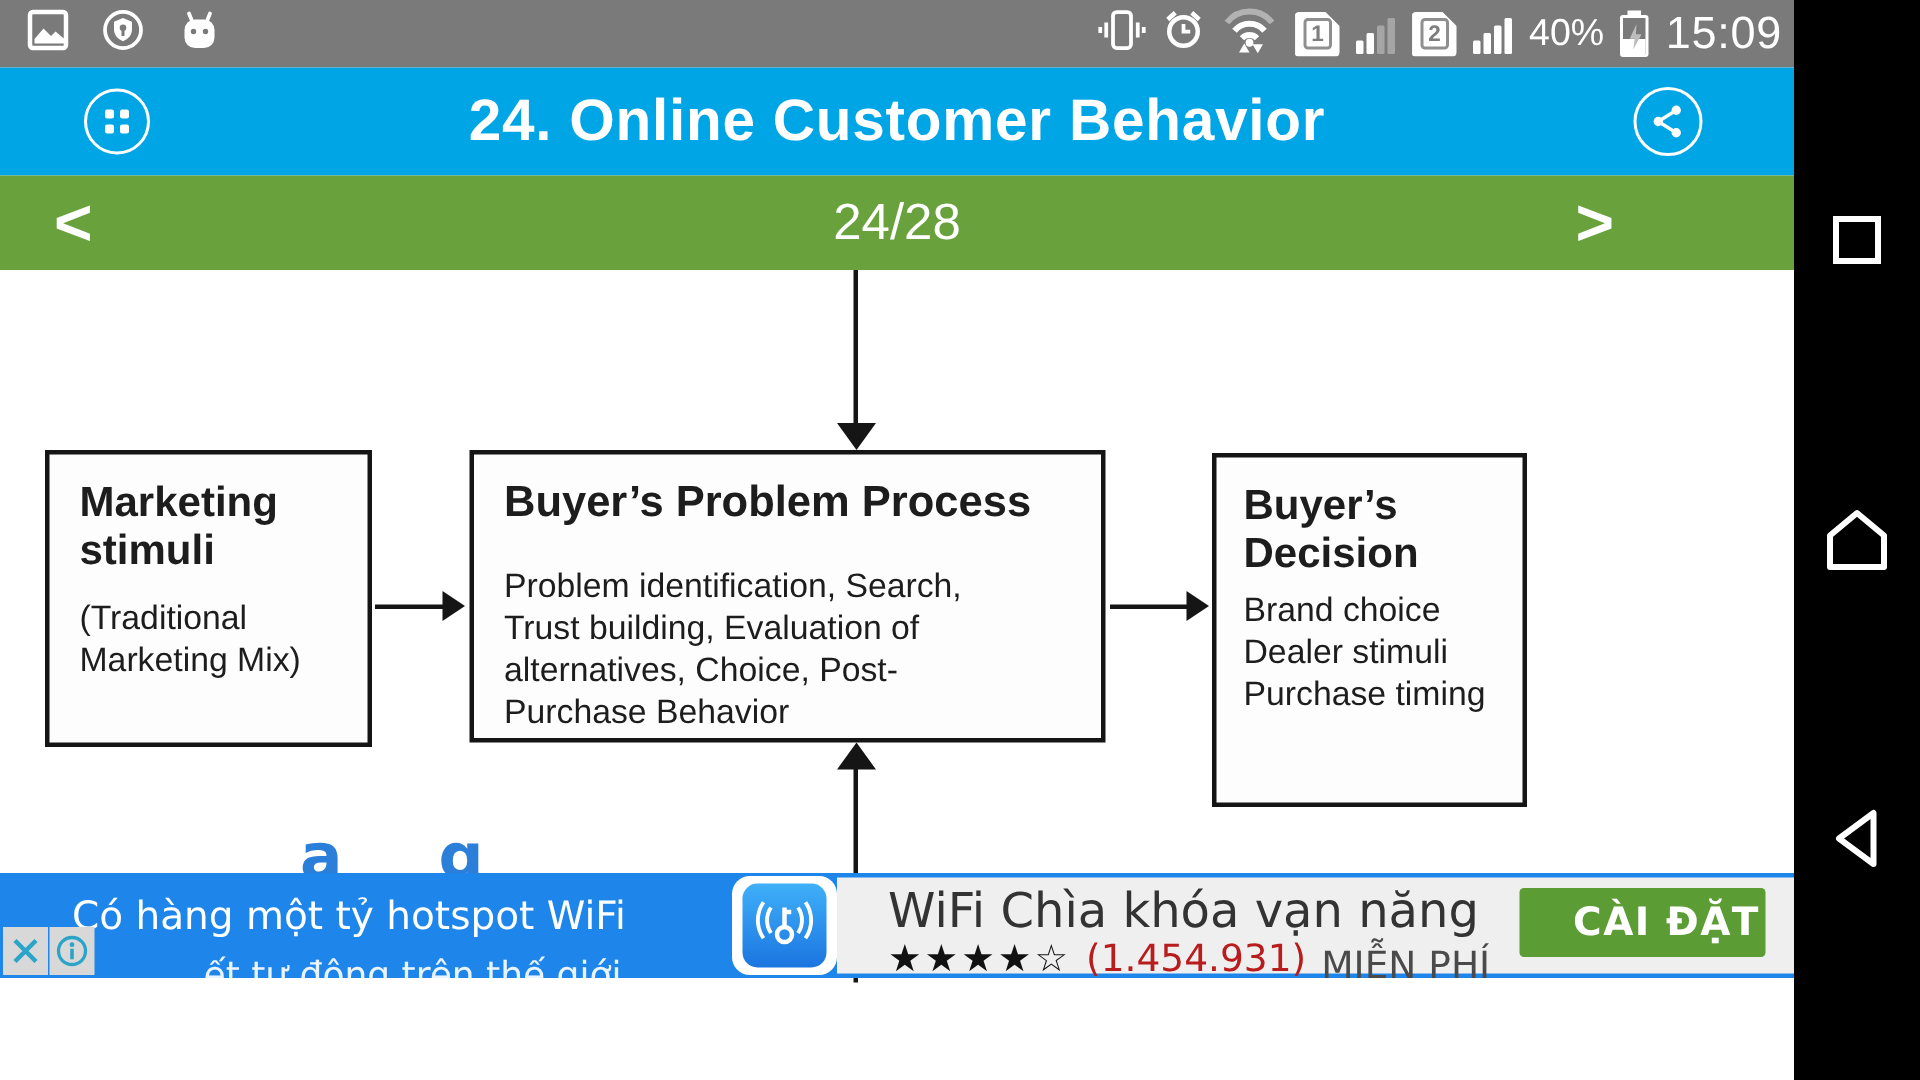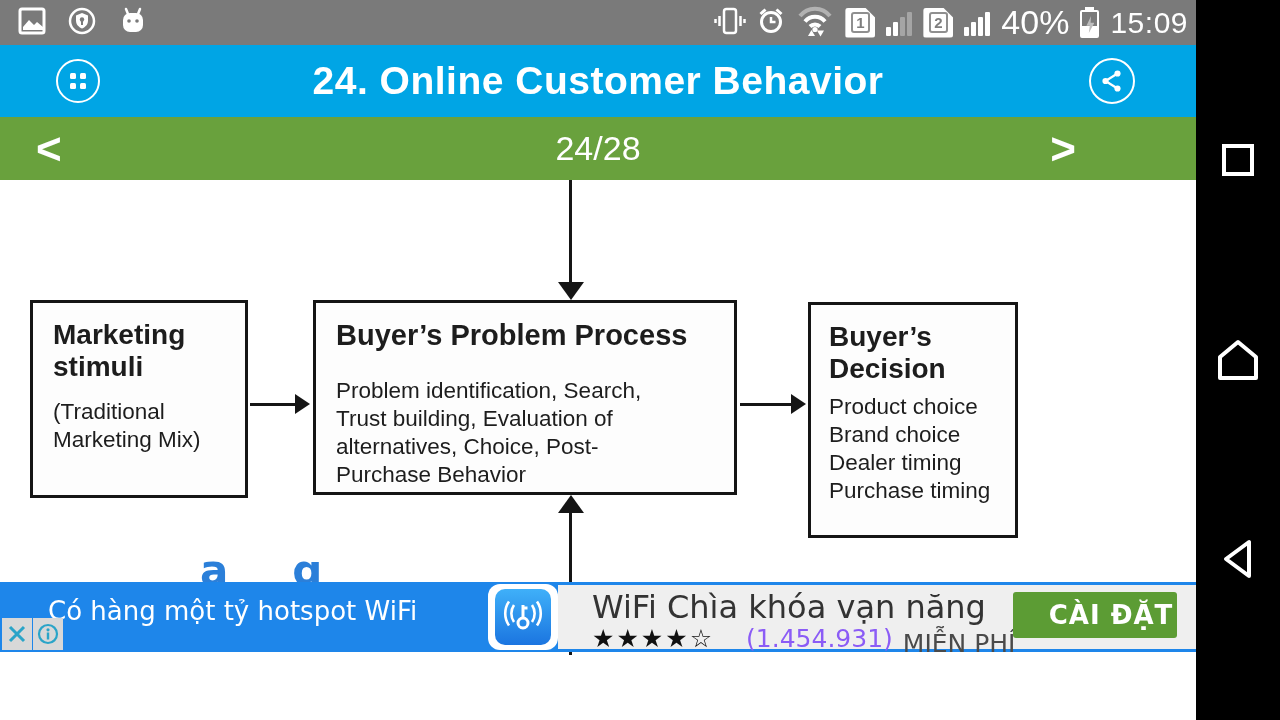--- a/index.html
+++ b/index.html
@@ -5,21 +5,21 @@
   html,body{margin:0;padding:0;background:#000;}
   *{box-sizing:border-box;}
   .screen{position:relative;width:1280px;height:720px;background:#fff;overflow:hidden;
           font-family:"Liberation Sans",sans-serif;}
   
   .status-bar{position:absolute;left:0;top:0;width:1196px;height:45px;background:#7a7a7a;
               display:flex;align-items:center;justify-content:space-between;padding:0 8px 0 18px;}
   .sb-left{display:flex;align-items:center;gap:22px;}
   .sb-right{display:flex;align-items:center;gap:11px;}
   .sb-time{color:#fff;font-size:30px;font-weight:normal;letter-spacing:.5px;}
-  .sb-pct{color:#fff;font-size:34px;}
+  .sb-pct{color:#fff;font-size:25px;}
   .sim{width:30px;height:30px;background:#fff;border-radius:3px;
        clip-path:polygon(0 0,66% 0,100% 34%,100% 100%,0 100%);
        display:flex;align-items:center;justify-content:center;}
   .sim b{color:#7e7e7e;font-size:15px;border:2px solid #8f8f8f;border-radius:3px;padding:0 3px;line-height:1.15;}
   .sig{display:flex;align-items:flex-end;gap:2px;height:26px;}
   .sig i{display:block;width:5px;background:#fff;border-radius:1px;}
   .sig i:nth-child(1){height:9px;} .sig i:nth-child(2){height:14px;}
   .sig i:nth-child(3){height:19px;} .sig i:nth-child(4){height:24px;}
   .sig.weak i:nth-child(3),.sig.weak i:nth-child(4){background:#a5a5a5;}
   .batt{position:relative;width:19px;height:28px;border:2px solid #fff;border-radius:2px;margin-top:3px;}
@@ -78,21 +78,21 @@
            display:flex;align-items:center;justify-content:center;cursor:pointer;}
   .chip-x{left:2px;} .chip-i{left:33px;}
   .ad-card{position:absolute;left:488px;top:2px;width:70px;height:66px;background:#fff;border-radius:12px;
            display:flex;align-items:center;justify-content:center;}
   .ad-appicon{width:56px;height:56px;border-radius:10px;background:linear-gradient(180deg,#3fb0f9,#1b75e0);
               display:flex;align-items:center;justify-content:center;}
   .ad-panel{position:absolute;left:558px;top:3px;width:638px;height:64px;background:#efefef;}
   .ad-name{position:absolute;left:34px;top:3px;color:#333;font-size:32px;}
   .ad-rating{position:absolute;left:34px;top:34px;display:flex;align-items:center;gap:10px;font-size:25px;}
   .ad-stars{color:#111;letter-spacing:2px;}
-  .ad-count{color:#8b5cf6;margin-left:22px;}
+  .ad-count{color:#b91c1c;}
   .ad-price{color:#4a4a4a;margin-top:10px;}
   .install{position:absolute;left:455px;top:7px;width:164px;height:46px;background:#5c9c34;border-radius:3px;
            display:flex;align-items:center;justify-content:center;color:#fff;font-weight:bold;font-size:26px;
            letter-spacing:1px;cursor:pointer;padding-left:32px;}
   
   .navbar{position:absolute;left:1196px;top:0;width:84px;height:720px;background:#000;}
   .nav-btn{position:absolute;left:0;width:84px;display:flex;justify-content:center;cursor:pointer;}
   .nb-recents{top:143px;} .nb-home{top:338px;} .nb-back{top:538px;}
 </style>
 </head>
@@ -220,37 +220,37 @@
       <div class="t1">Buyer’s  Problem Process</div>
       <div class="sub">Problem identification, Search, Trust building, Evaluation of alternatives, Choice, Post-Purchase Behavior</div>
     </div>
 
     <div class="hline" style="left:740px;top:223px;width:52px;"></div>
     <div class="ah-right" style="left:791px;top:214px;"></div>
 
     <div class="dbox box3">
       <div class="t1">Buyer’s Decision</div>
       <div class="sub">
-        <div>Product choice</div>
         <div>Brand choice</div>
-        <div>Dealer timing</div>
+        <div>Dealer stimuli</div>
         <div>Purchase timing</div>
       </div>
     </div>
 
     <div class="ah-up" style="left:558px;top:315px;"></div>
     <div class="vline" style="left:569px;top:330px;height:145px;"></div>
 
     <div class="fragments">
       <span class="frag-a">ạ</span><span class="frag-g">g</span>
     </div>
   </div>
 
   <div class="ad">
     <div class="ad-headline">Có hàng một tỷ hotspot WiFi</div>
+    <div class="ad-subline">ết tự động trên thế giới</div>
 
     <div class="ad-chip chip-x">
       <svg width="18" height="18">
           <path d="M2 2 L16 16 M16 2 L2 16" stroke="#2aa4c8" stroke-width="3"></path>
         </svg>
     </div>
     <div class="ad-chip chip-i">
       <svg width="22" height="22">
           <circle cx="11" cy="11" r="9" fill="none" stroke="#2aa4c8" stroke-width="2.2"></circle>
           <circle cx="11" cy="6.8" r="1.6" fill="#2aa4c8"></circle>

